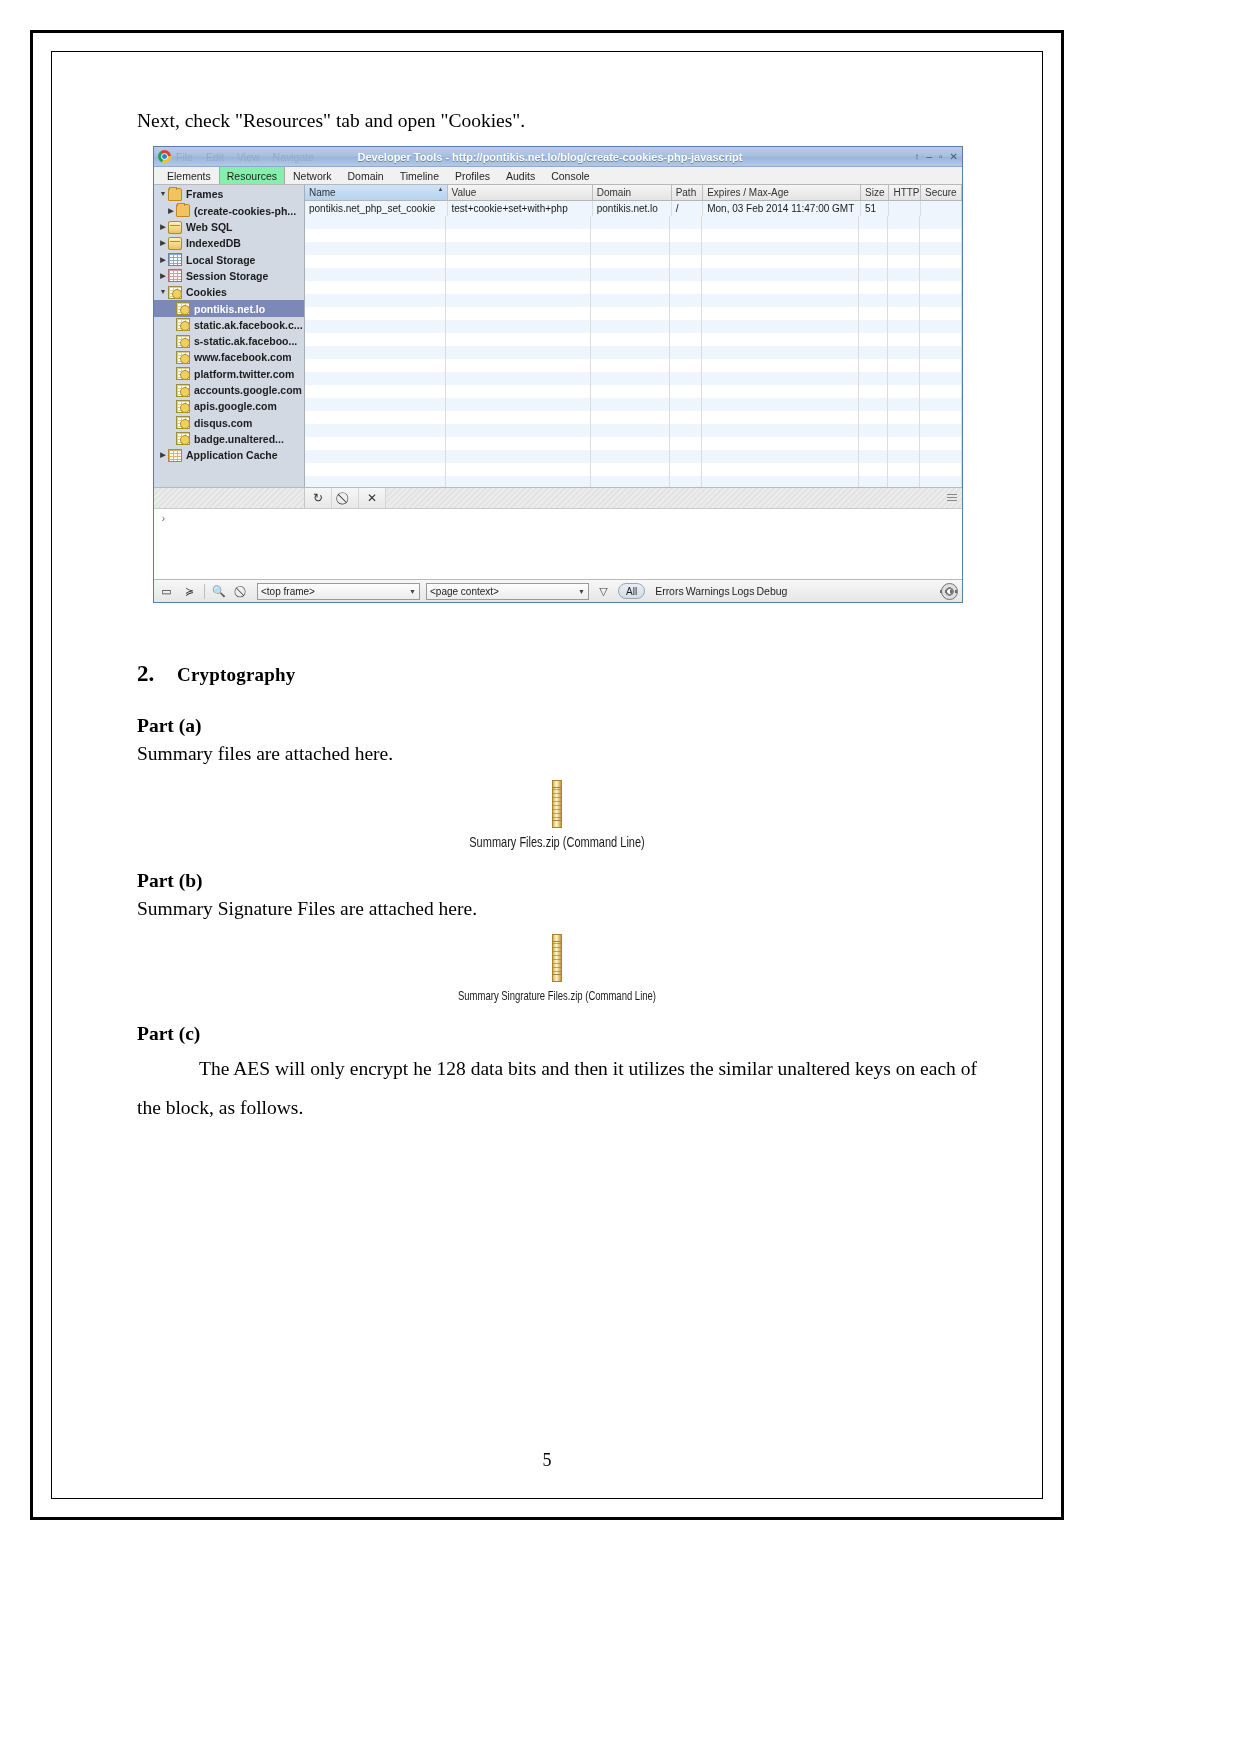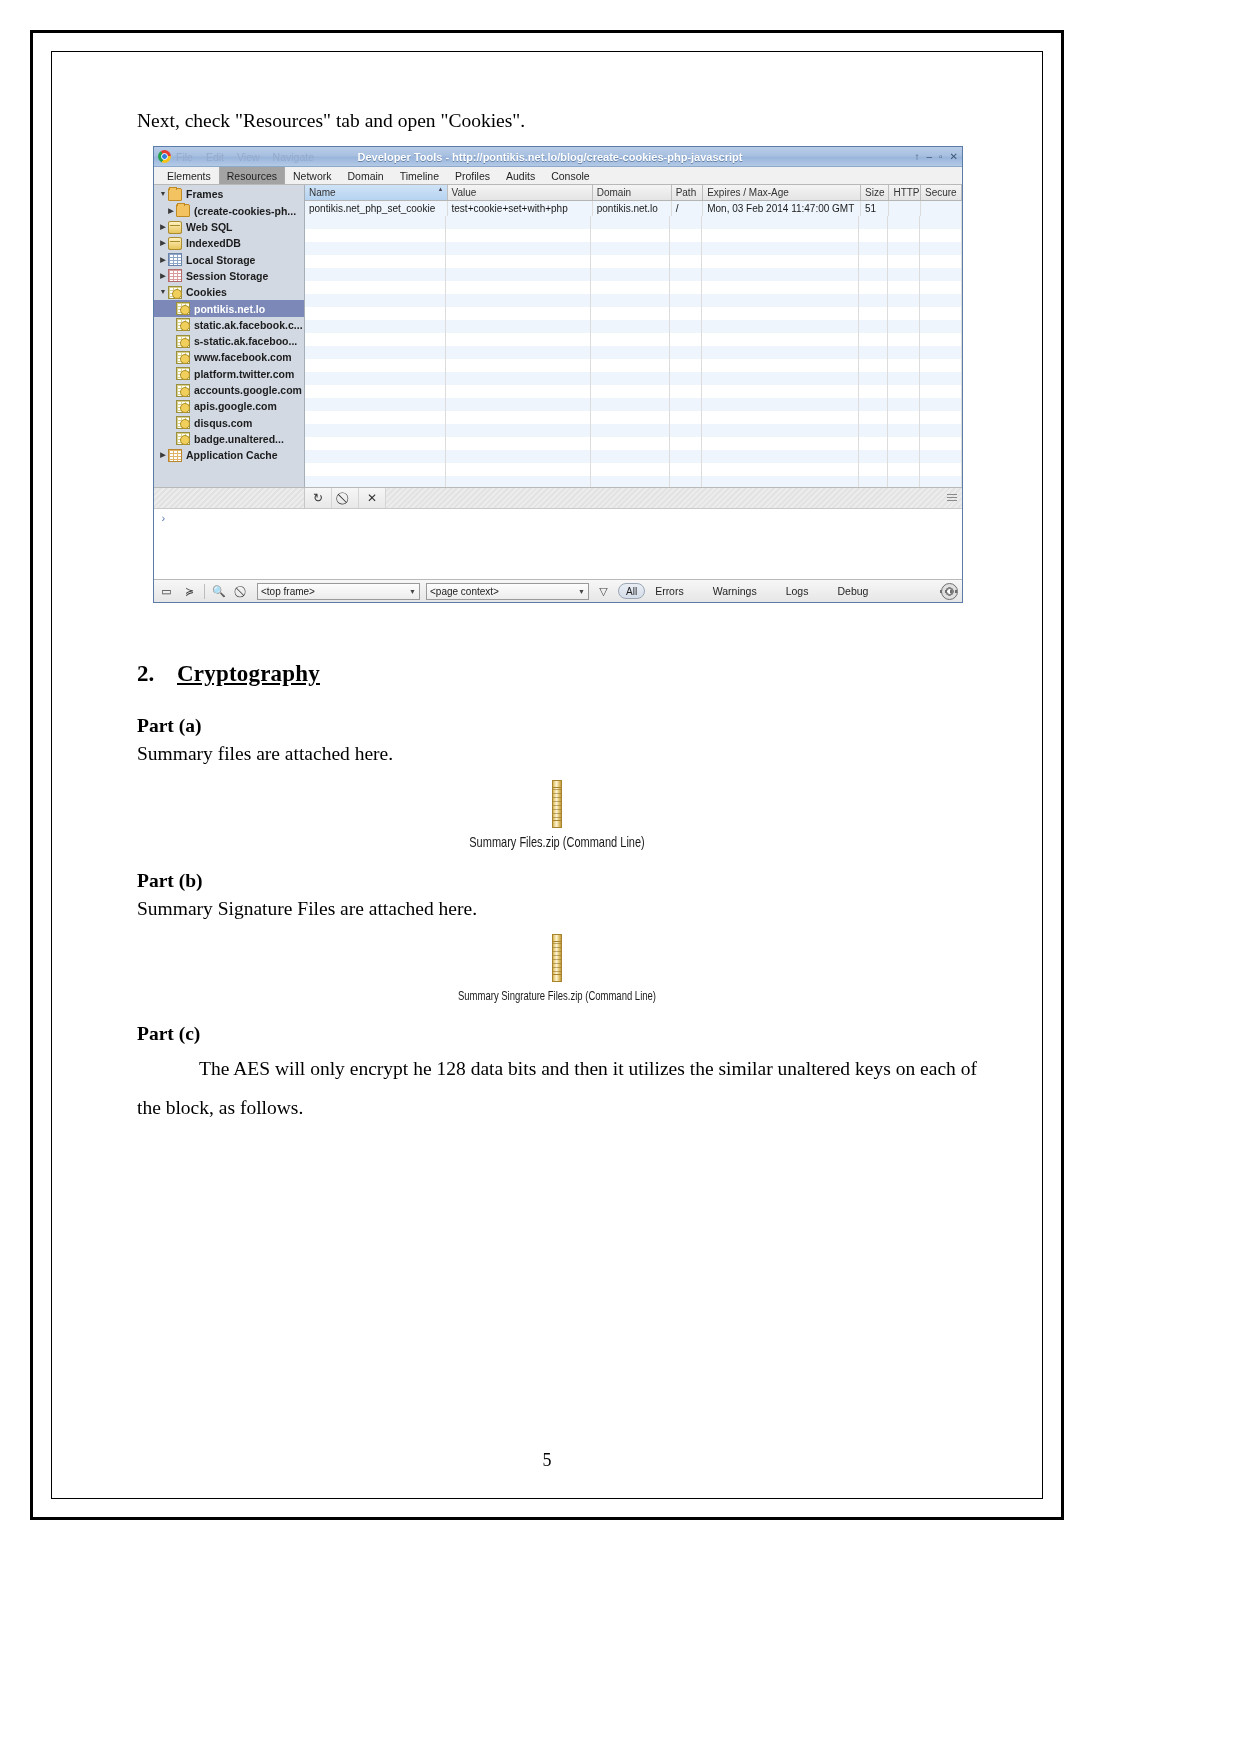--- a/index.html
+++ b/index.html
@@ -41,25 +41,24 @@
     margin: 0 0 6px 0;
   }
   .para-justify {
     text-align: justify;
     font-size: 19.5px;
     line-height: 2.0;
     margin: 0;
   }
   .indent { text-indent: 62px; }
   h2.section {
-    font-size: 23px;
+    font-size: 19px;
     font-weight: bold;
     margin: 0;
     letter-spacing: .2px;
-    text-decoration: underline;
   }
   .section-row { display: flex; align-items: baseline; margin-top: 0; }
   .section-num { width: 40px; font-size: 23px; font-weight: bold; }
   .part-head {
     font-size: 19.5px;
     font-weight: bold;
     margin: 0 0 4px 0;
   }
   
   .attach-wrap { text-align: center; margin: 12px 0 6px 0; }
@@ -152,21 +151,21 @@
     font-size: 10.5px;
     color: #1f1f1f;
   }
   .dt-tab {
     padding: 1px 7px 0 7px;
     display: flex; align-items: center;
     border-left: 1px solid transparent;
     border-right: 1px solid transparent;
   }
   .dt-tab.active {
-    background: #a3a3a3;
+    background: #86efac;
     border-left: 1px solid #a9a9a9;
     border-right: 1px solid #a9a9a9;
   }
   .dt-body { display: flex; height: 302px; background:#fff; }
   .dt-sidebar {
     width: 150px;
     background: #d2d9e3;
     border-right: 1px solid #a6aeb8;
     font-size: 10.5px;
     color: #1c1c1c;
@@ -287,21 +286,21 @@
     padding: 0 3px; font-size: 10px; color:#222;
   }
   .st-select .caret { font-size: 7px; color:#444; }
   .st-all {
     border: 1px solid #9aa6b5;
     background: linear-gradient(to bottom,#e9eef5,#d4dde9);
     border-radius: 8px;
     padding: 0 7px; height: 14px;
     display:flex; align-items:center; font-size:10px;
   }
-  .st-filters { display:flex; gap:29px; margin-left:4px; }
+  .st-filters { display:flex; gap:2px; margin-left:4px; }
   .st-spacer { flex:1; }
   .gear {
     width:15px;height:15px;border-radius:50%;
     background: radial-gradient(circle at 50% 50%, #fff 0 2px, #808080 2.5px 4px, #e0e0e0 4.5px);
     border:1px solid #6f6f6f;
     position:relative;
   }
   .gear::after{
     content:""; position:absolute; left:-2px; top:6px; width:19px; height:3px;
     background: repeating-linear-gradient(to right,#6f6f6f 0 2px, transparent 2px 5px);

